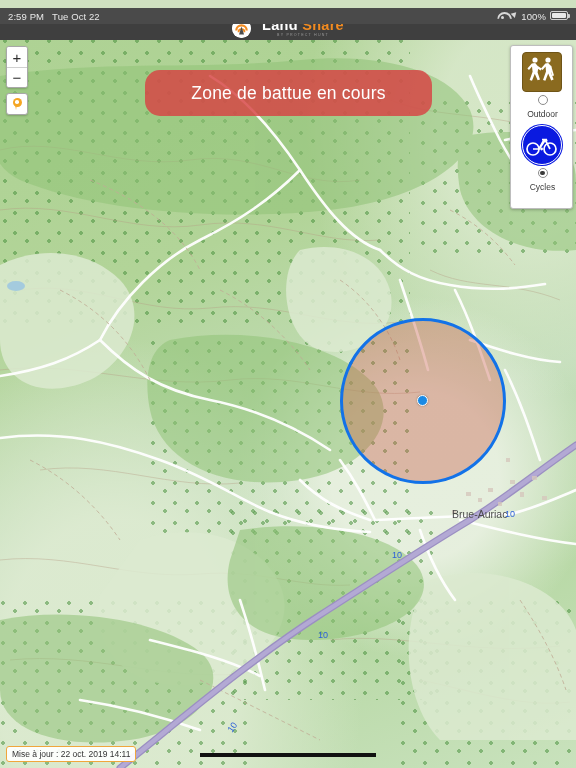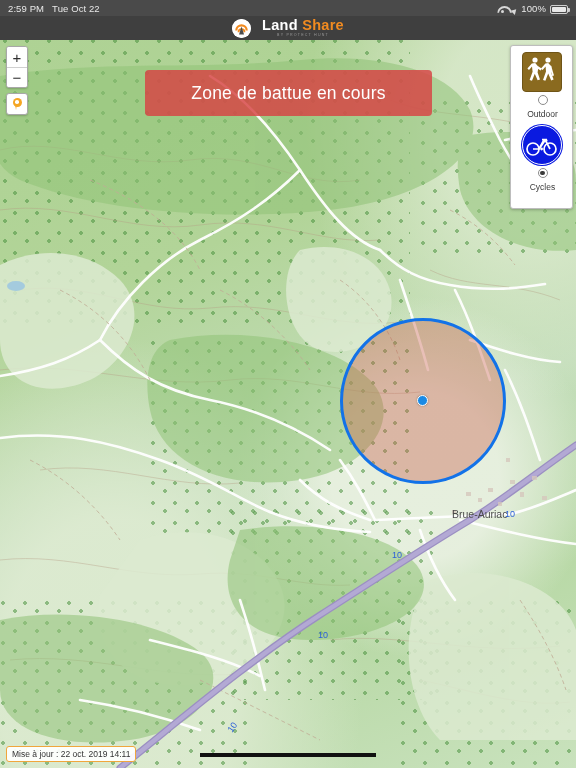--- a/index.html
+++ b/index.html
@@ -15,34 +15,34 @@
   #app {
     position: relative;
     width: 576px;
     height: 768px;
     overflow: hidden;
   }
 
   
   .status-bar {
     position: absolute;
-    top: 0; left: 0;
+    top: 8px; left: 0;
     width: 576px;
     height: 16px;
     background: #4a4a4a;
     color: #e8e8e8;
     font-size: 9.5px;
     display: flex;
     align-items: center;
     padding: 0 8px;
     z-index: 60;
     letter-spacing: .1px;
   }
   .status-left { display: flex; gap: 8px; align-items: center; }
-  .status-right { margin-left: auto; display: flex; gap: 4px; align-items: flex-end; }
+  .status-right { margin-left: auto; display: flex; gap: 4px; align-items: flex-start; }
   .wifi-icon { display: inline-block; width: 11px; height: 9px; position: relative; }
   .wifi-icon::before {
     content: "";
     position: absolute; left: 0; top: 1px;
     width: 11px; height: 11px;
     border: 2px solid #d8d8d8;
     border-radius: 50%;
     clip-path: polygon(0 0, 100% 0, 100% 48%, 0 48%);
   }
   .wifi-icon::after {
@@ -216,21 +216,21 @@
     width: 3.6px; height: 3.6px; border-radius: 50%;
     background: #ffffff; z-index: 2;
   }
 
   
   .alert-banner {
     position: absolute;
     left: 145px; top: 30px;
     width: 287px; height: 46px;
     background: rgba(214, 69, 69, .84);
-    border-radius: 4px;
+    border-radius: 15px;
     display: flex; align-items: center; justify-content: center;
     z-index: 32;
     cursor: pointer;
   }
   .alert-banner span {
     color: #ffffff;
     font-size: 17.5px;
     letter-spacing: .2px;
   }
 

